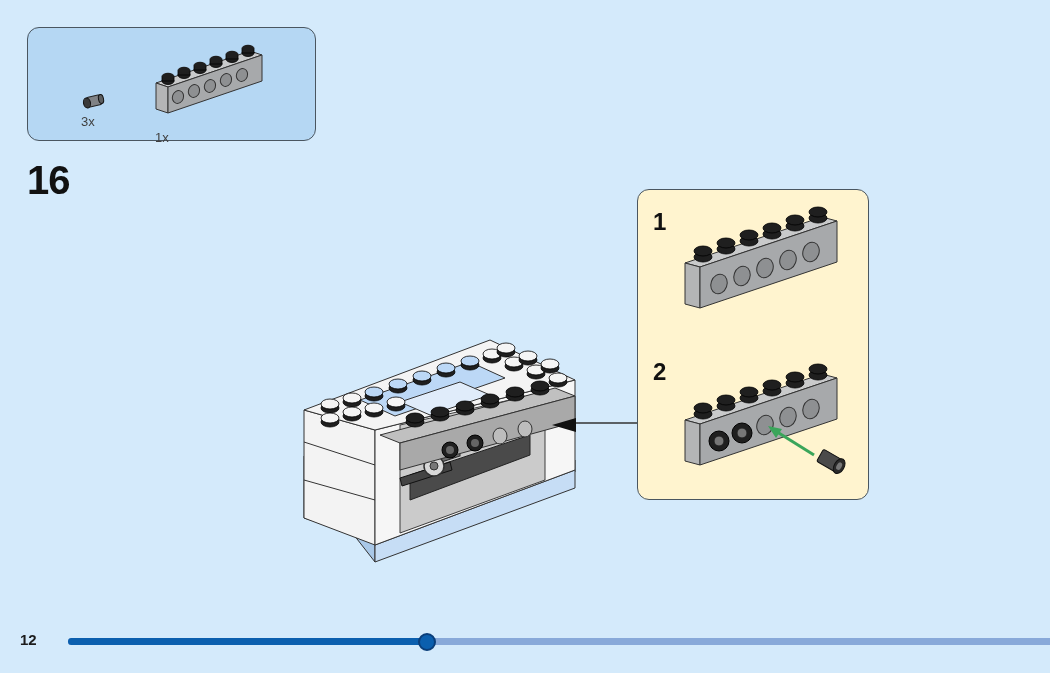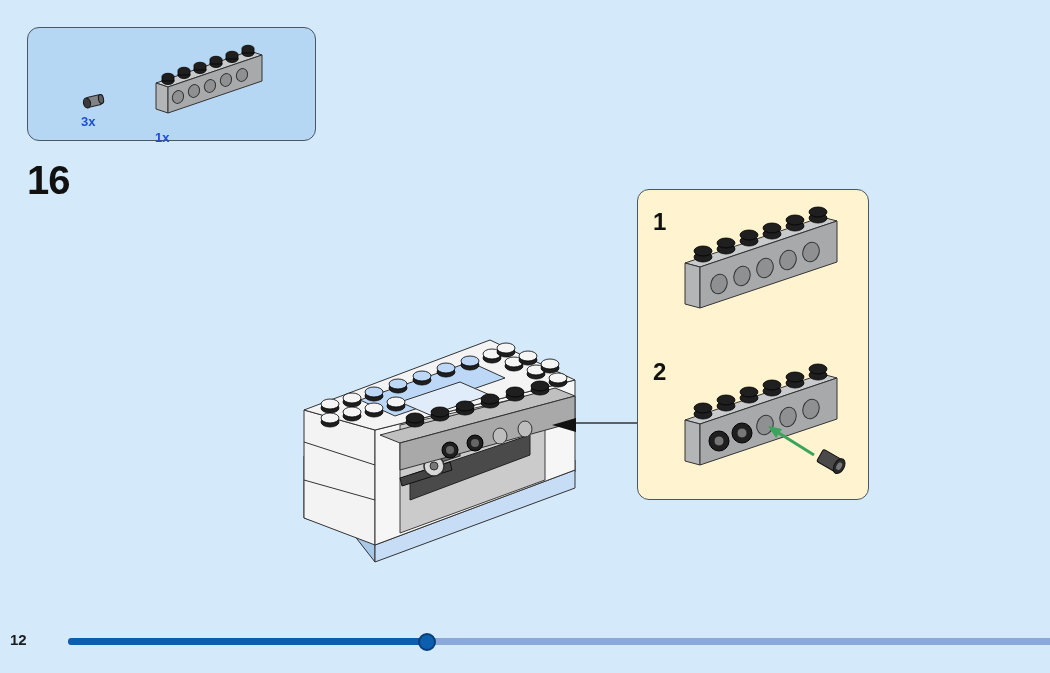--- a/index.html
+++ b/index.html
@@ -1,22 +1,22 @@
 <!DOCTYPE html>
 <html><head>
 <meta charset="utf-8">
 <style>
   html,body{margin:0;padding:0;}
   body{width:1050px;height:673px;background:#d4eafb;position:relative;overflow:hidden;font-family:"Liberation Sans",sans-serif;}
   .parts-box{position:absolute;left:27px;top:27px;width:289px;height:114px;background:#b5d7f3;border:1.5px solid #4a5660;border-radius:12px;box-sizing:border-box;}
-  .qty{position:absolute;font-size:13px;font-weight:bold;color:#1d4ed8;}
+  .qty{position:absolute;font-size:13px;font-weight:normal;color:#404040;}
   .step-num{position:absolute;left:27px;top:158px;font-size:40px;font-weight:bold;color:#111;letter-spacing:-1px;text-align:right;}
   .sub-box{position:absolute;left:637px;top:189px;width:232px;height:311px;background:#fff4cf;border:1.5px solid #4a5660;border-radius:12px;box-sizing:border-box;}
   .sub-num{position:absolute;font-size:24px;font-weight:bold;color:#111;}
-  .page-num{position:absolute;left:10px;top:631px;font-size:15px;font-weight:bold;color:#1c1c1c;}
+  .page-num{position:absolute;left:20px;top:631px;font-size:15px;font-weight:bold;color:#1c1c1c;}
   .progress-track{position:absolute;left:68px;top:638px;width:982px;height:7px;background:#88a9d9;border-radius:3px 0 0 3px;}
   .progress-fill{position:absolute;left:0;top:0;height:7px;background:#0b5fae;border-radius:4px;}
   .progress-knob{position:absolute;top:-5px;width:14px;height:14px;margin-left:-8px;border-radius:50%;background:#0b5fae;border:2px solid #0a3e7a;box-sizing:content-box;}
   svg{position:absolute;overflow:visible;}
 </style>
 </head>
 <body>
 
 <div class="parts-box">
   <svg style="left:51px;top:63px;" width="30" height="22" viewBox="0 0 30 22">

